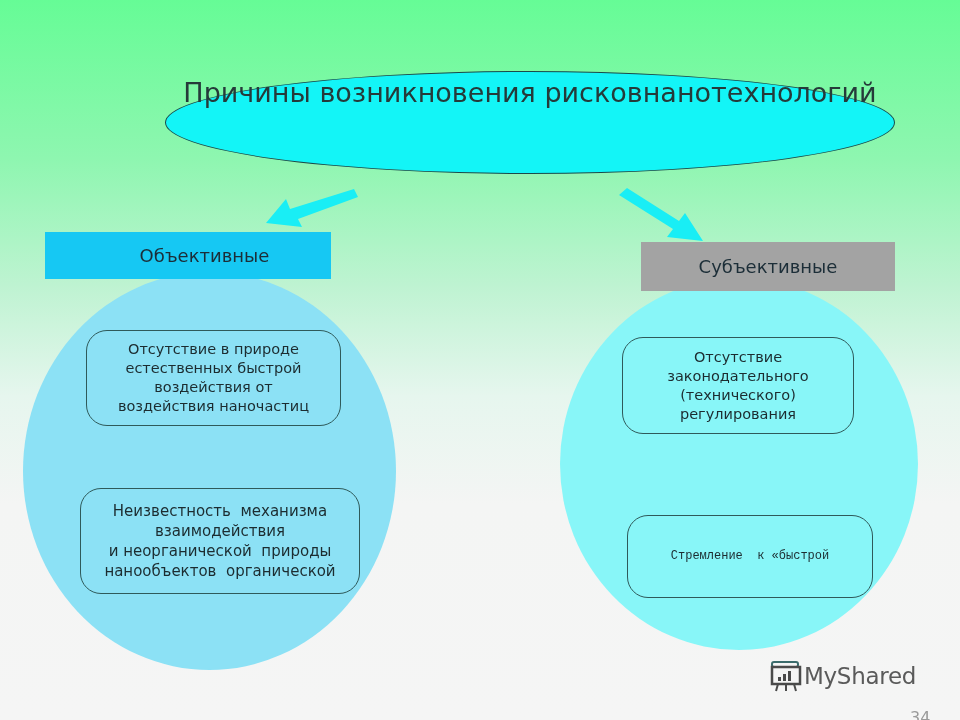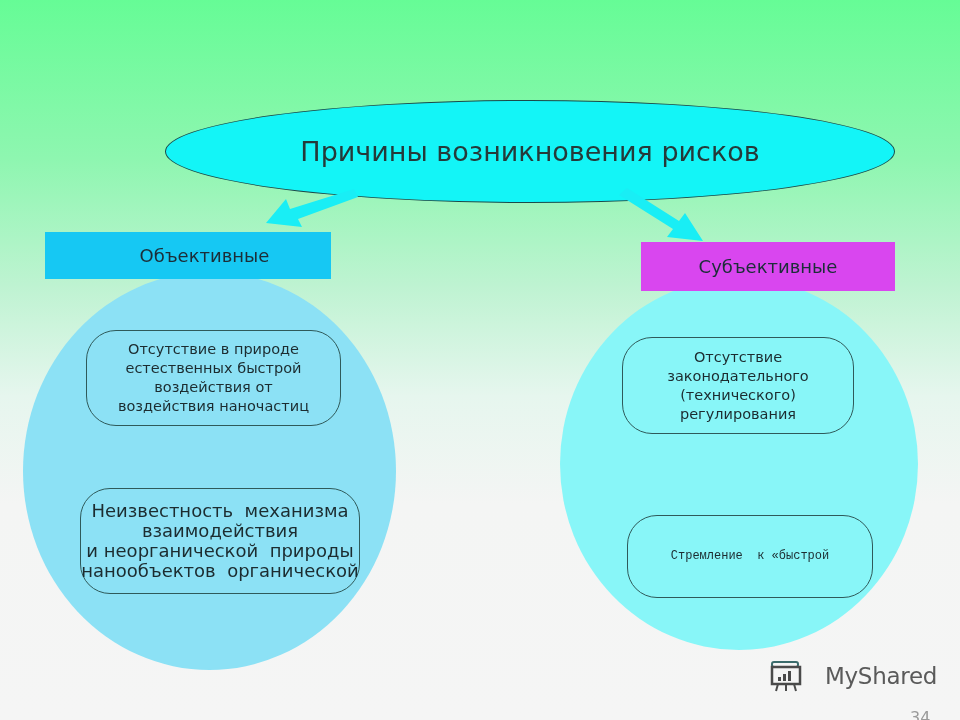--- a/index.html
+++ b/index.html
@@ -3,57 +3,58 @@
   <meta charset="utf-8">
   <style>
     html, body { margin: 0; padding: 0; }
     body {
       width: 960px; height: 720px; position: relative; overflow: hidden;
       font-family: "DejaVu Sans", "Liberation Sans", sans-serif;
       background: linear-gradient(to bottom, #66fc96 0%, #8ef6b0 22%, #bff3d2 40%, #e6f6ee 55%, #f4f5f4 70%, #f5f5f5 100%);
       color: #1f2a2a;
     }
     .title-ellipse {
-      position: absolute; left: 165px; top: 100px; width: 730px; height: 103px;
+      position: absolute; left: 165px; top: 71px; width: 730px; height: 103px;
       border-radius: 50%; background: #13f5f7; border: 1.5px solid #1b4a4a;
       box-sizing: border-box; display: flex; flex-direction: row;
-      align-items: center; justify-content: center;
+      align-items: flex-start; justify-content: center;
     }
     .title-line { font-size: 27px; line-height: 42px; color: #253a3a; }
     .arrow { position: absolute; }
     .cat-box {
       position: absolute; display: flex; align-items: center; justify-content: center;
       font-size: 18px; color: #1c2e38; z-index: 3;
     }
     #box-objective { left: 45px; top: 232px; width: 253px; height: 47px; background: #16c8f3; padding-left: 33px; }
-    #box-subjective { left: 641px; top: 242px; width: 254px; height: 49px; background: #d946ef; }
+    #box-subjective { left: 641px; top: 242px; width: 254px; height: 49px; background: #a3a3a3; }
     .big-circle { position: absolute; border-radius: 50%; z-index: 1; }
     #circle-left { left: 23px; top: 272px; width: 373px; height: 398px; background: #8ce1f5; }
     #circle-right { left: 560px; top: 278px; width: 358px; height: 372px; background: #88f6f8; }
     .pill {
-      position: absolute; border: 1px solid #2f5a5a; border-radius: 30px; z-index: 2;
+      position: absolute; border: 1px solid #2f5a5a; border-radius: 21px; z-index: 2;
       box-sizing: border-box; display: flex; flex-direction: column; align-items: center;
       justify-content: center; text-align: center; font-size: 14.5px; line-height: 19px; color: #1c2c30;
     }
     #pill-1 { left: 86px; top: 330px; width: 255px; height: 96px; }
-    #pill-2 { left: 80px; top: 488px; width: 280px; height: 106px; font-size: 18px; line-height: 20px; }
+    #pill-2 { left: 80px; top: 488px; width: 280px; height: 106px; font-size: 15px; line-height: 20px; }
     #pill-3 { left: 622px; top: 337px; width: 232px; height: 97px; text-align: right; }
     #pill-4 { left: 627px; top: 515px; width: 246px; height: 83px; font-size: 12px; line-height: 27px; font-family: Liberation Mono, monospace; }
     .watermark {
       position: absolute; left: 768px; top: 660px; z-index: 4;
-      display: flex; align-items: center; gap: 21px;
+      display: flex; align-items: center; gap: 0;
     }
     .wm-text { font-size: 23px; color: #5a5a5a; letter-spacing: -0.3px; }
     .page-num { position: absolute; left: 910px; top: 708px; font-size: 16px; color: #9a9a9a; z-index: 5; }
   </style>
 </head>
 <body>
 
 <div class="title-ellipse">
   <div class="title-line">Причины возникновения рисков</div>
+  <div class="title-line">нанотехнологий</div>
 </div>
 
 <svg class="arrow" style="left:262px;top:183px;" width="100" height="50" viewBox="0 0 100 50">
   <polygon points="92,6 96,14 36,36 40,44 4,40 24,16 28,26" fill="#19eef5"></polygon>
 </svg>
 <svg class="arrow" style="left:615px;top:185px;" width="95" height="60" viewBox="0 0 95 60">
   <polygon points="4,10 12,3 64,36 70,28 88,56 52,52 58,44" fill="#19eef5"></polygon>
 </svg>
 
 <div class="big-circle" id="circle-left"></div>

